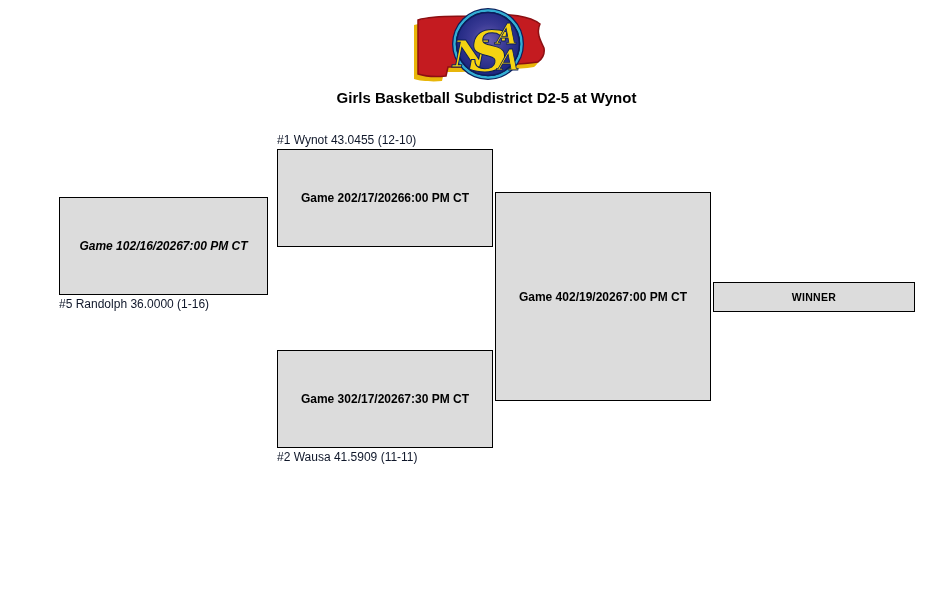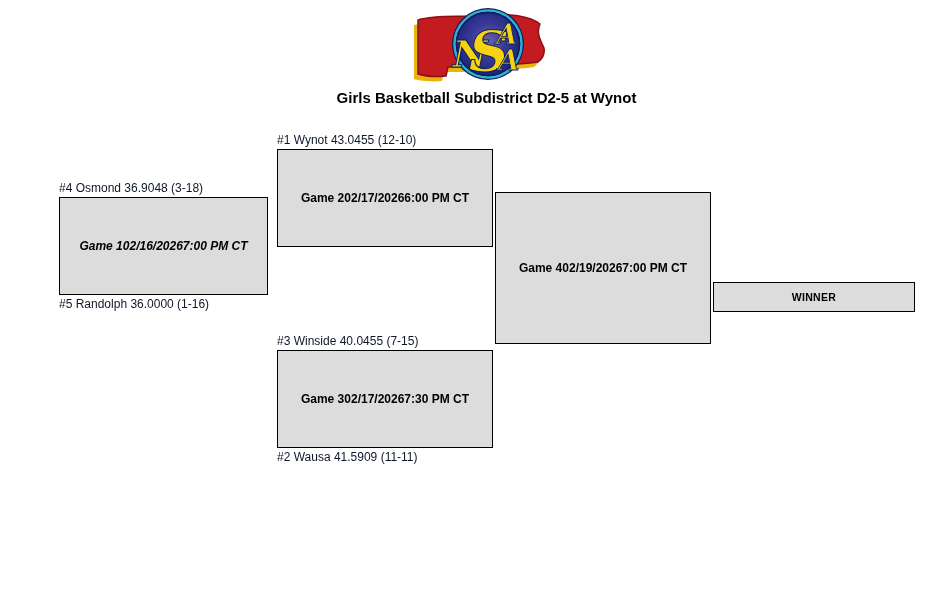--- a/index.html
+++ b/index.html
@@ -58,25 +58,23 @@
     <text class="logo-letter" x="62" y="63" font-size="38" text-anchor="middle" fill="#f5d312" stroke="#0b1e5b" stroke-width="1">N</text>
     <text class="logo-letter" x="81" y="67" font-size="56" text-anchor="middle" fill="#f5d312" stroke="#0b1e5b" stroke-width="1">S</text>
     <text class="logo-letter" x="99" y="40" font-size="27" text-anchor="middle" fill="#f5d312" stroke="#0b1e5b" stroke-width="0.8">A</text>
     <text class="logo-letter" x="101" y="66" font-size="27" text-anchor="middle" fill="#f5d312" stroke="#0b1e5b" stroke-width="0.8">A</text>
   </svg>
 
   <div class="page-title">Girls Basketball Subdistrict D2-5 at Wynot</div>
 
   <div class="seed-label" style="left:277px; top:133px; width:216px;">#1 Wynot 43.0455 (12-10)</div>
 
-  <div class="seed-label" style="left:59px; top:181px; width:209px;">#4 Osmond 36.9048 (3-18)</div>
 
   <div class="seed-label" style="left:59px; top:297px; width:209px;">#5 Randolph 36.0000 (1-16)</div>
 
-  <div class="seed-label" style="left:277px; top:334px; width:216px;">#3 Winside 40.0455 (7-15)</div>
 
   <div class="seed-label" style="left:277px; top:450px; width:216px;">#2 Wausa 41.5909 (11-11)</div>
 
   <div class="game-box" style="left:59px; top:197px; width:209px; height:98px;font-style:italic;">
     <div class="game-line">Game 1</div>
     <div class="game-line">02/16/2026</div>
     <div class="game-line">7:00 PM CT</div>
   </div>
 
   <div class="game-box" style="left:277px; top:149px; width:216px; height:98px;">
@@ -84,21 +82,21 @@
     <div class="game-line">02/17/2026</div>
     <div class="game-line">6:00 PM CT</div>
   </div>
 
   <div class="game-box" style="left:277px; top:350px; width:216px; height:98px;">
     <div class="game-line">Game 3</div>
     <div class="game-line">02/17/2026</div>
     <div class="game-line">7:30 PM CT</div>
   </div>
 
-  <div class="game-box" style="left:495px; top:192px; width:216px; height:152px;text-align:center;">
+  <div class="game-box" style="left:495px; top:192px; width:216px; height:209px;text-align:center;">
     <div class="game-line">Game 4</div>
     <div class="game-line">02/19/2026</div>
     <div class="game-line">7:00 PM CT</div>
   </div>
 
   <div class="winner-box" style="left:713px; top:282px; width:202px; height:30px;">
     <div class="winner-text">WINNER</div>
   </div>
 
 </div>

